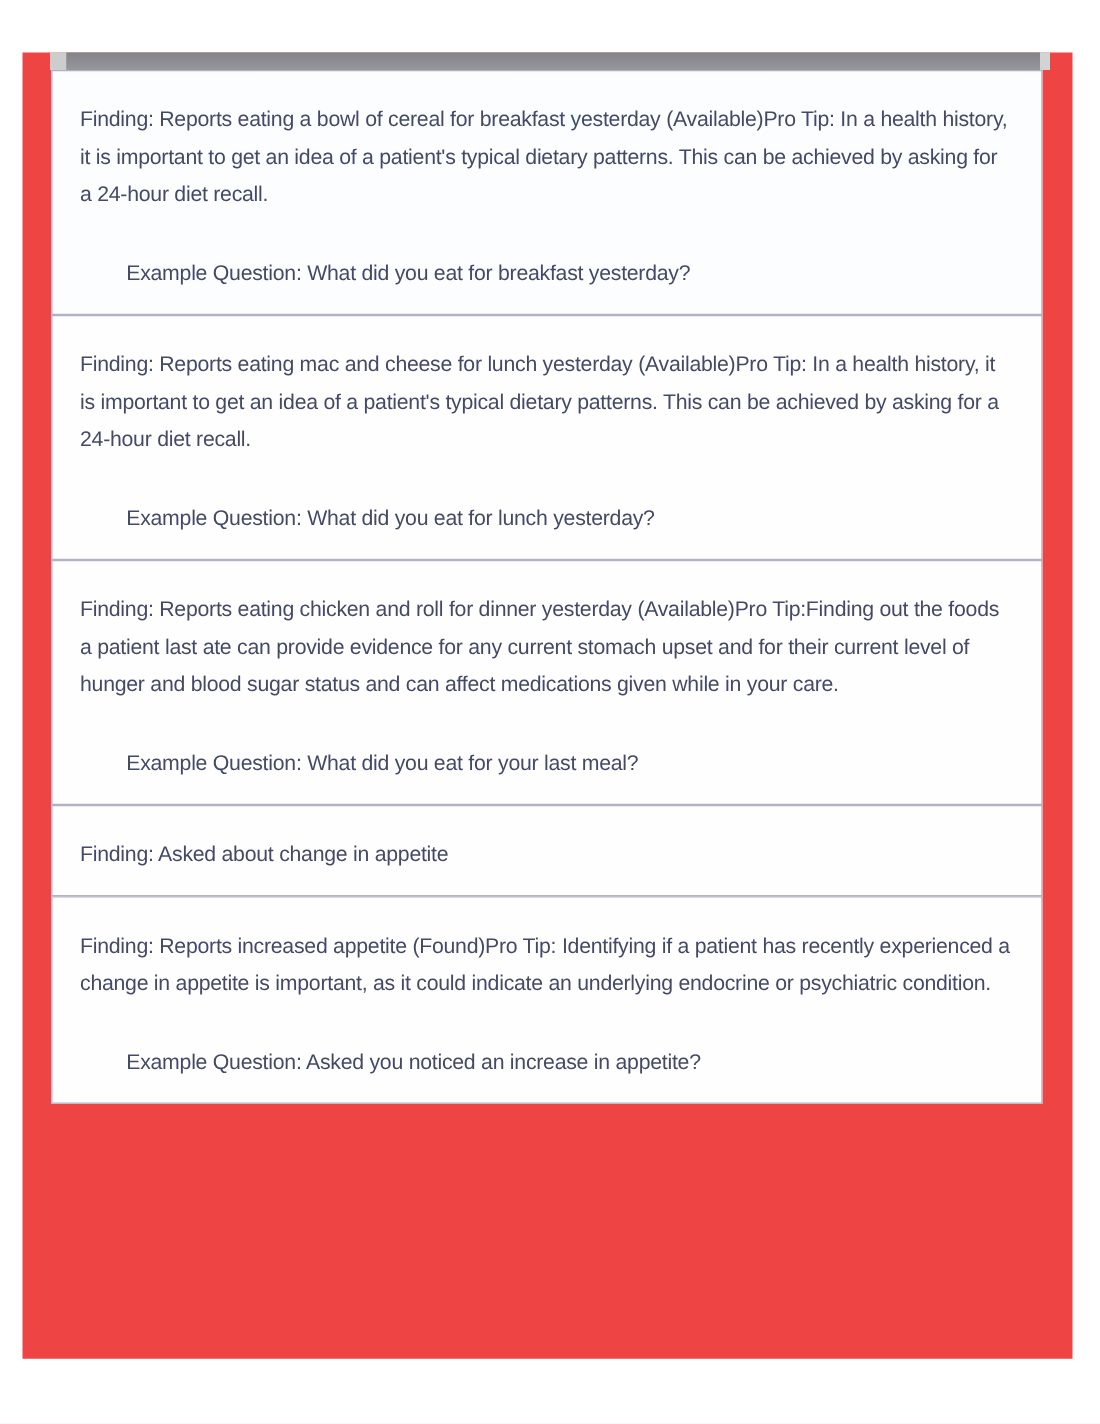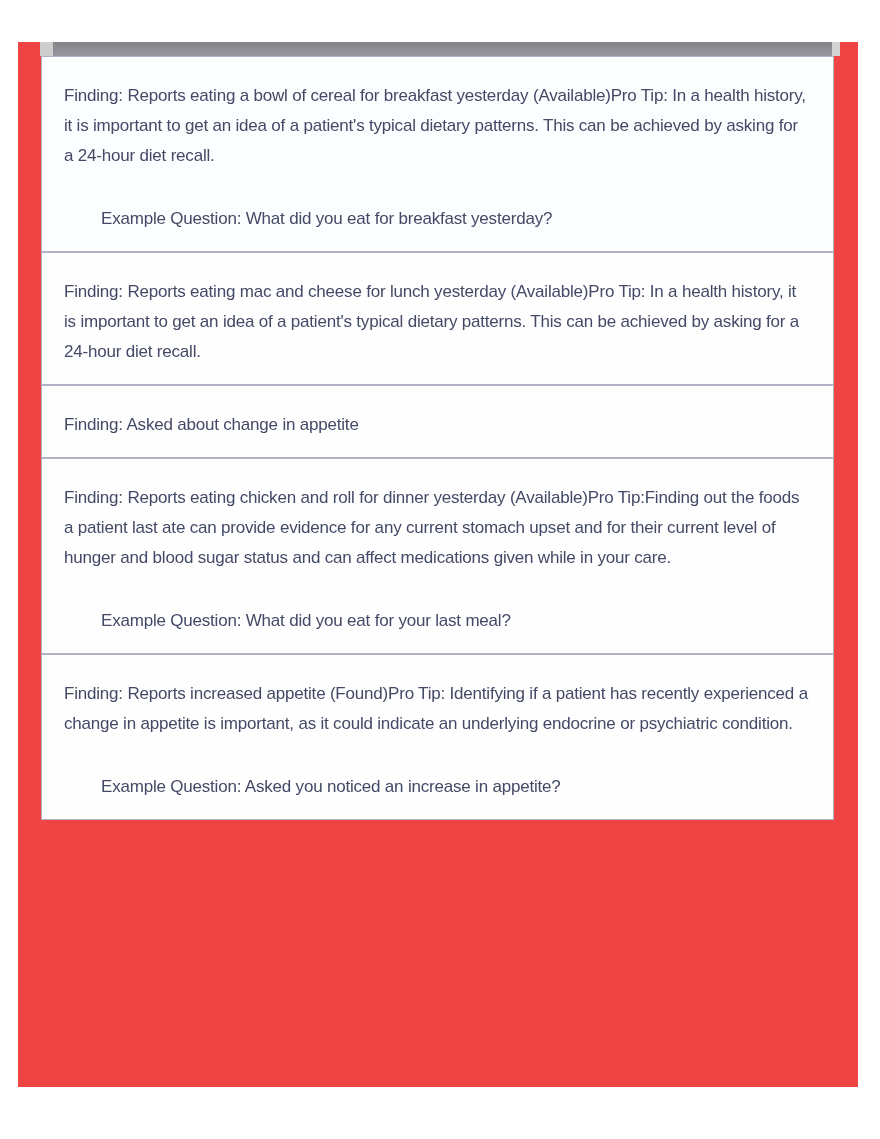--- a/index.html
+++ b/index.html
@@ -97,29 +97,30 @@
 
     <div class="cards">
 
       <div class="card first">
         <p class="finding">Finding: Reports eating a bowl of cereal for breakfast yesterday (Available)Pro Tip: In a health history, it is important to get an idea of a patient's typical dietary patterns. This can be achieved by asking for a 24-hour diet recall.</p>
         <p class="example">Example Question: What did you eat for breakfast yesterday?</p>
       </div>
 
       <div class="card">
         <p class="finding">Finding: Reports eating mac and cheese for lunch yesterday (Available)Pro Tip: In a health history, it is important to get an idea of a patient's typical dietary patterns. This can be achieved by asking for a 24-hour diet recall.</p>
-      </div>
-
-      <div class="card">
-        <p class="finding">Finding: Asked about change in appetite</p>
+        <p class="example">Example Question: What did you eat for lunch yesterday?</p>
       </div>
 
       <div class="card">
         <p class="finding">Finding: Reports eating chicken and roll for dinner yesterday (Available)Pro Tip:Finding out the foods a patient last ate can provide evidence for any current stomach upset and for their current level of hunger and blood sugar status and can affect medications given while in your care.</p>
         <p class="example">Example Question: What did you eat for your last meal?</p>
+      </div>
+
+      <div class="card">
+        <p class="finding">Finding: Asked about change in appetite</p>
       </div>
 
       <div class="card">
         <p class="finding">Finding: Reports increased appetite (Found)Pro Tip: Identifying if a patient has recently experienced a change in appetite is important, as it could indicate an underlying endocrine or psychiatric condition.</p>
         <p class="example">Example Question: Asked you noticed an increase in appetite?</p>
       </div>
 
     </div>
   </div>
 </div>

